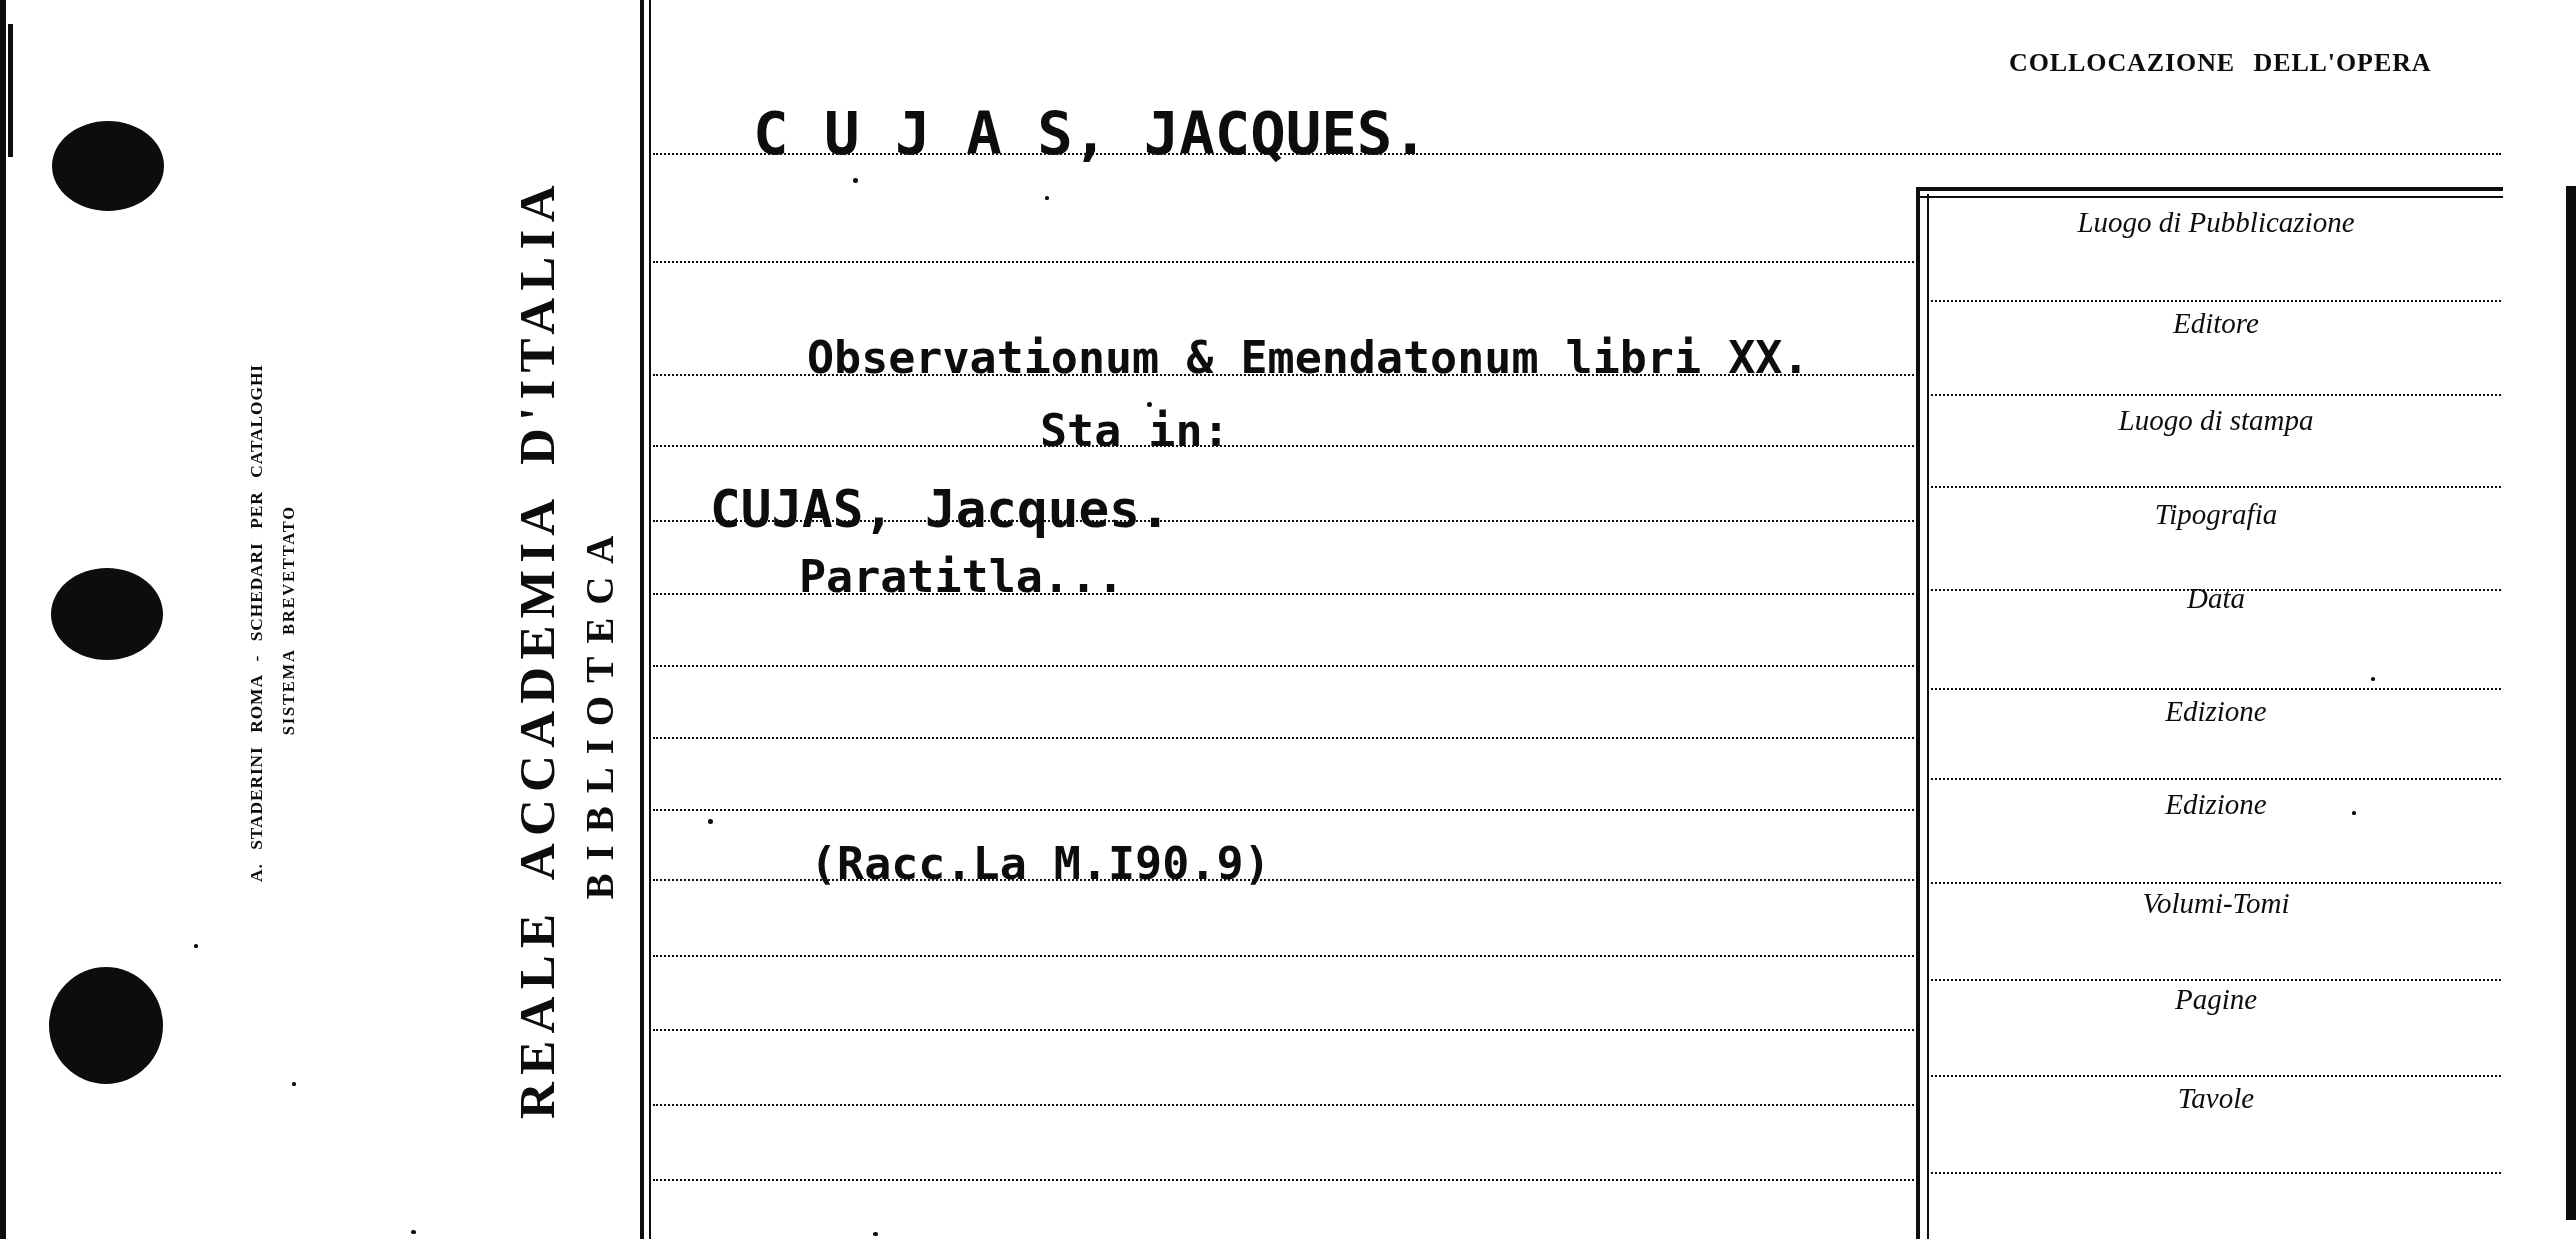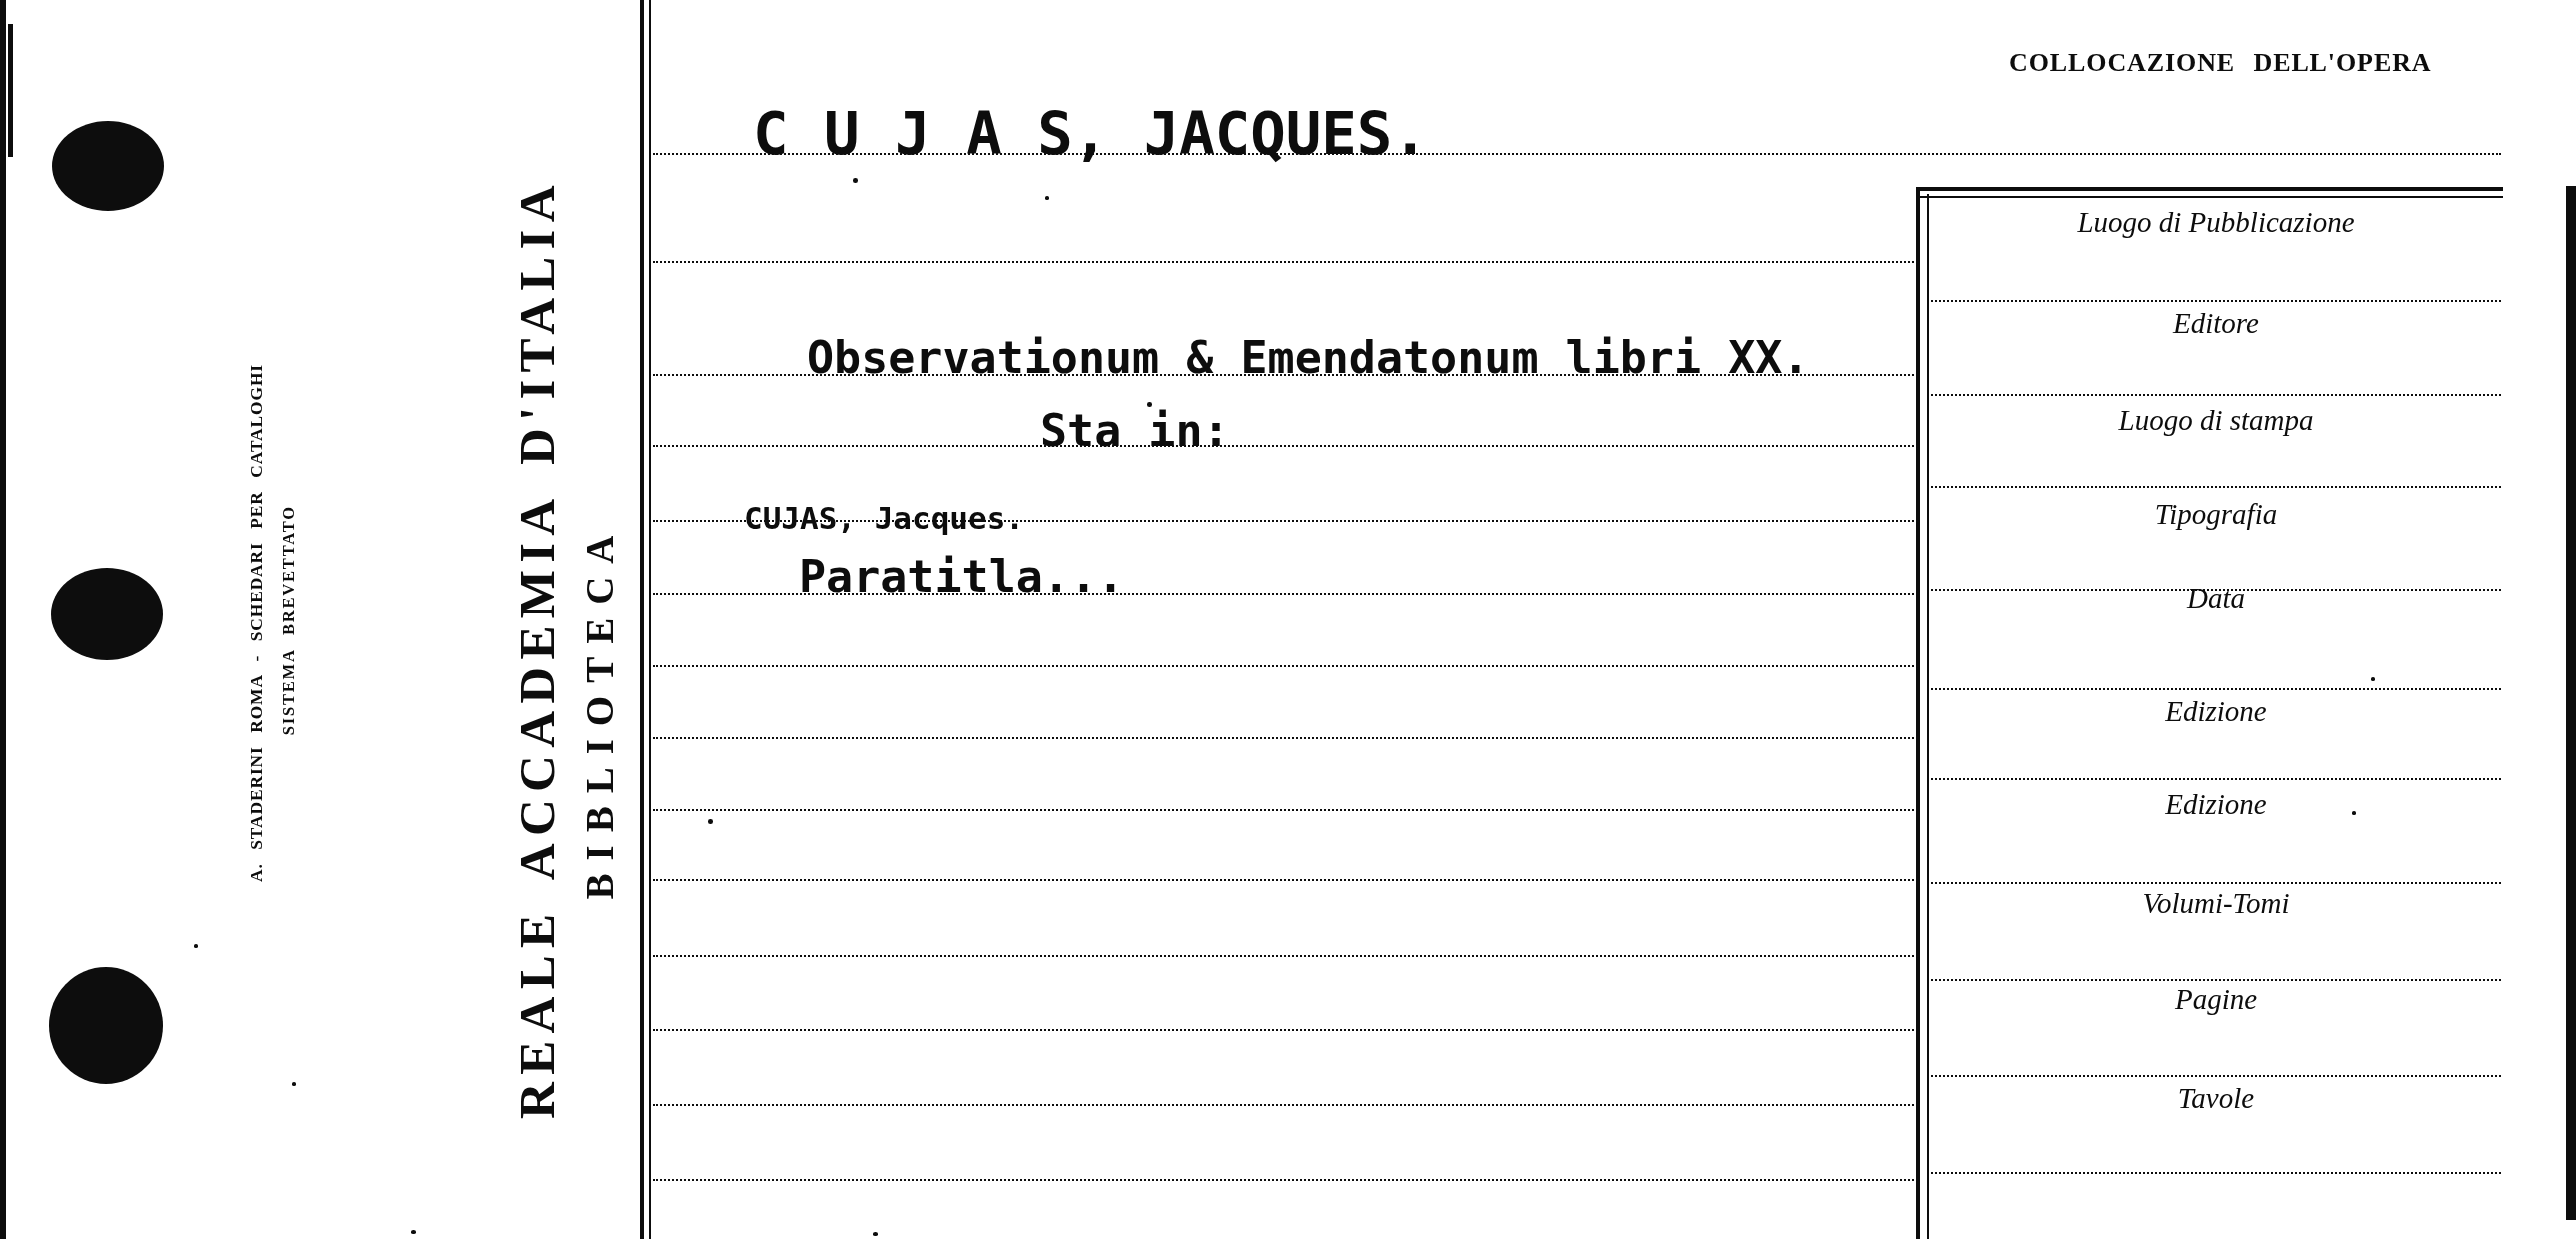--- a/index.html
+++ b/index.html
@@ -42,21 +42,21 @@
   
   .collocazione { left:2009px; top:48px; font-size:26px; font-weight:bold;
     letter-spacing:0.9px; word-spacing:11px; white-space:nowrap; }
 
   
   .tw { font-family:"DejaVu Sans Mono", monospace; font-weight:bold;
         line-height:1; white-space:nowrap; }
   .heading   { left:753px;  top:104px; font-size:59px; }
   .title-ln  { left:807px;  top:335px; font-size:45px; }
   .sta-in    { left:1040px; top:408px; font-size:45px; }
-  .authorref { left:710px;  top:503px; font-size:31px;margin-left:34px; }
+  .authorref { left:710px;  top:484px; font-size:51px; }
   .workref   { left:799px;  top:554px; font-size:45px; }
   .shelfmark { left:810px;  top:841px; font-size:45px; }
 
   
   .dotline { border-bottom:2.8px dotted var(--ink); height:0; }
   .ml { left:653px; width:1261px; }
   .ml-full { left:653px; width:1848px; }
 
   
   .box-top-a  { left:1916px; top:187px; width:587px; height:3.7px; background:var(--ink); }
@@ -91,20 +91,21 @@
   <div class="abs rule-a"></div>
   <div class="abs rule-b"></div>
 
   <div class="abs collocazione">COLLOCAZIONE DELL'OPERA</div>
 
   <div class="abs tw heading">C U J A S, JACQUES.</div>
   <div class="abs tw title-ln">Observationum &amp; Emendatonum libri XX.</div>
   <div class="abs tw sta-in">Sta in:</div>
   <div class="abs tw authorref">CUJAS, Jacques.</div>
   <div class="abs tw workref">Paratitla...</div>
+  <div class="abs tw shelfmark">(Racc.La M.I90.9)</div>
 
   <div class="abs dotline ml-full" style="top:153px"></div>
   <div class="abs dotline ml" style="top:261px"></div>
   <div class="abs dotline ml" style="top:374px"></div>
   <div class="abs dotline ml" style="top:445px"></div>
   <div class="abs dotline ml" style="top:520px"></div>
   <div class="abs dotline ml" style="top:593px"></div>
   <div class="abs dotline ml" style="top:665px"></div>
   <div class="abs dotline ml" style="top:737px"></div>
   <div class="abs dotline ml" style="top:809px"></div>

